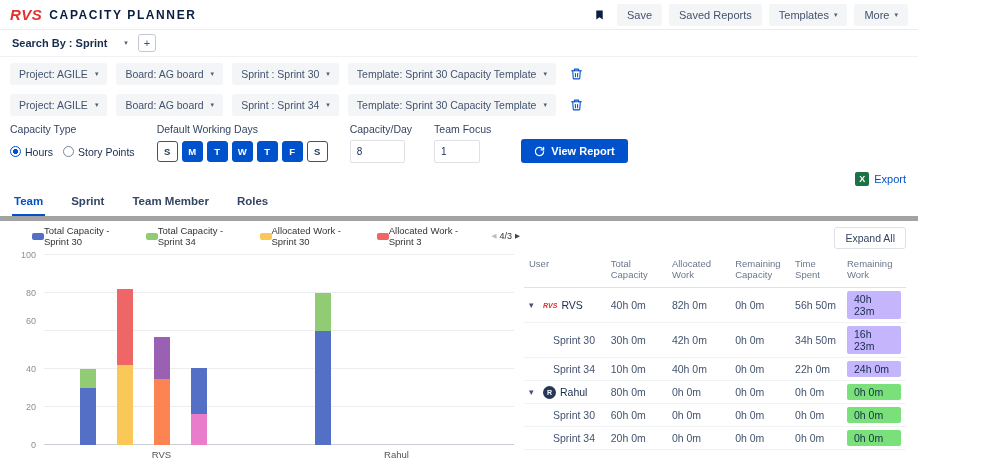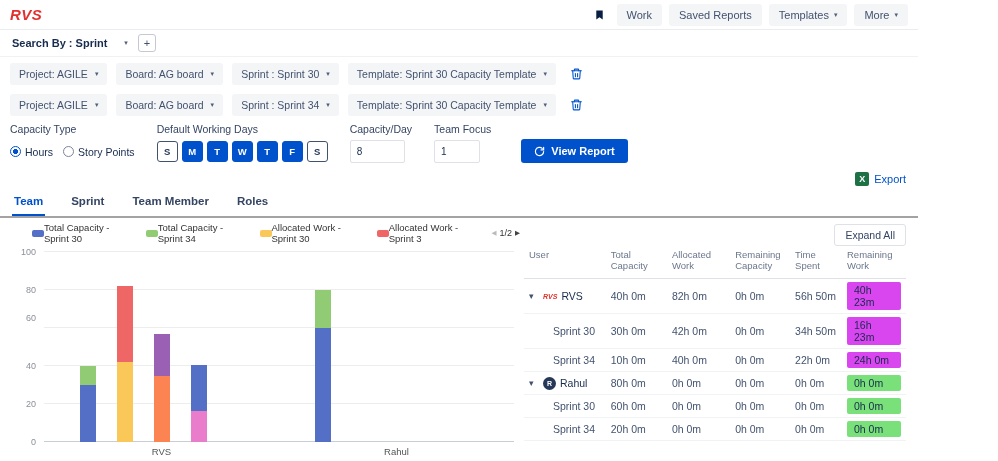--- a/index.html
+++ b/index.html
@@ -42,21 +42,21 @@
   .sinput::placeholder{color:#a5adba}
   .holiday{width:118px}.cap{width:55px}.focus{width:46px}
   .view-report{display:flex;align-items:center;gap:6px;background:#0052cc;color:#fff;border:none;border-radius:3px;font-size:11px;font-weight:700;padding:6px 13px;cursor:pointer;font-family:inherit;margin-left:8px}
 
   
   .export-row{display:flex;justify-content:flex-end;align-items:center;gap:5px;padding:2px 12px;height:20px}
   .xl-icon{width:14px;height:14px;background:#1e7145;color:#fff;font-size:9px;font-weight:700;display:flex;align-items:center;justify-content:center;border-radius:2px}
   .export-label{color:#0052cc;font-size:11px;cursor:pointer}
 
   
-  .tabs{display:flex;gap:24px;padding:0 12px;border-bottom:2px solid #a3a3a3}
+  .tabs{display:flex;gap:24px;padding:0 12px;border-bottom:5px solid #a3a3a3}
   .tab{font-size:11.5px;font-weight:700;color:#344563;padding:6px 2px 7px;cursor:pointer;border-bottom:2px solid transparent}
   .tab.active{color:#0052cc;border-bottom-color:#0052cc}
 
   
   .content{display:flex;padding-top:6px}
   .chart-panel{width:520px;flex-shrink:0;padding-left:6px}
   .legend{display:flex;align-items:center;gap:11px;padding-left:26px;height:18px}
   .legend-item{display:flex;align-items:center;cursor:pointer}
   .swatch{width:14px;height:7px;border-radius:2px;display:inline-block}
   .legend-label{font-size:9.5px;color:#333}
@@ -66,56 +66,57 @@
   .pg-text{font-size:9px;color:#333}
   .plot{position:relative;height:190px;margin-top:10px}
   .gridline{position:absolute;height:1px;background:#ededed}
   .gridline.axis{background:#c9cdd4}
   .ytick{position:absolute;left:0;width:30px;text-align:right;font-size:9px;color:#8a8f98}
   .bar{position:absolute;width:16px}
   .xtick{position:absolute;width:80px;text-align:center;font-size:9.5px;color:#555}
 
   
   .table-panel{flex:1;padding:0 12px 0 4px}
-  .table-toolbar{display:flex;justify-content:flex-end;margin-bottom:0}
+  .table-toolbar{display:flex;justify-content:flex-end;margin-bottom:6px}
   .expand-all{background:#fff;border:1px solid #dfe1e6;border-radius:3px;font-size:10.5px;color:#344563;padding:4px 10px;cursor:pointer;font-family:inherit}
   table{width:100%;border-collapse:collapse}
   th{font-size:9.5px;color:#6b778c;font-weight:400;text-align:left;padding:3px 5px 7px;border-bottom:1px solid #dfe1e6;vertical-align:top}
   td{font-size:10.5px;color:#42526e;padding:3px 5px;border-bottom:1px solid #f1f2f4;height:19px;vertical-align:middle}
   th:nth-child(1){width:88px}
   th:nth-child(2){width:68px}
   th:nth-child(3){width:70px}
   th:nth-child(4){width:62px}
   th:nth-child(5){width:60px}
   .user-cell{display:flex;align-items:center;gap:4px}
   .caret{font-size:9px;color:#42526e;cursor:pointer;width:10px}
   .avatar-rvs{color:#e0312e;font-weight:800;font-style:italic;font-size:7px}
   .avatar-circle{width:13px;height:13px;border-radius:50%;background:#253858;color:#fff;font-size:7px;font-weight:700;display:inline-flex;align-items:center;justify-content:center}
   .uname{font-size:10.5px;color:#172b4d}
   .sname{padding-left:24px;font-size:10.5px;color:#42526e;display:inline-block}
   .badge{display:inline-block;min-width:54px;padding:2px 7px;border-radius:2px;color:#172b4d}
-  .badge.orange{background:#d946ef}
+  .badge.orange{background:#c4b5fd}
   .badge.green{background:#79e07a}
 </style>
 </head>
 <body>
 
 <div class="screen">
 
   <div class="topbar">
     <div class="brand">
       <span class="logo">RVS</span>
+      <span class="app-title">Capacity Planner</span>
     </div>
     <div class="topbar-right">
       <span class="flag">
         <svg width="11" height="14" viewBox="0 0 24 24" fill="#091e42">
             <path d="M5 2h14v20l-7-5-7 5z"></path>
           </svg>
       </span>
-      <button class="tb-btn">Work</button>
+      <button class="tb-btn">Save</button>
       <button class="tb-btn">Saved Reports</button>
       <button class="tb-btn">
         <span>Templates</span>
         <span class="chev">▾</span>
       </button>
       <button class="tb-btn">
         <span>More</span>
         <span class="chev">▾</span>
       </button>
     </div>
@@ -257,21 +258,21 @@
           <div class="legend-item">
             <span class="swatch" style="background: rgb(250, 200, 88);"></span>
             <span class="legend-label">Allocated Work - Sprint 30</span>
           </div>
           <div class="legend-item">
             <span class="swatch" style="background: rgb(238, 102, 102);"></span>
             <span class="legend-label">Allocated Work - Sprint 3</span>
           </div>
           <div class="legend-pager">
             <span class="pg-arrow dim">◀</span>
-            <span class="pg-text">1/2</span>
+            <span class="pg-text">4/3</span>
             <span class="pg-arrow">▶</span>
           </div>
         </div>
       <div class="plot" id="plot">
           <div class="gridline axis" style="bottom: 0px; left: 38px; width: 470px;"></div>
           <div class="ytick" style="bottom: -5px;">0</div>
           <div class="gridline" style="bottom: 38px; left: 38px; width: 470px;"></div>
           <div class="ytick" style="bottom: 33px;">20</div>
           <div class="gridline" style="bottom: 76px; left: 38px; width: 470px;"></div>
           <div class="ytick" style="bottom: 71px;">40</div>

